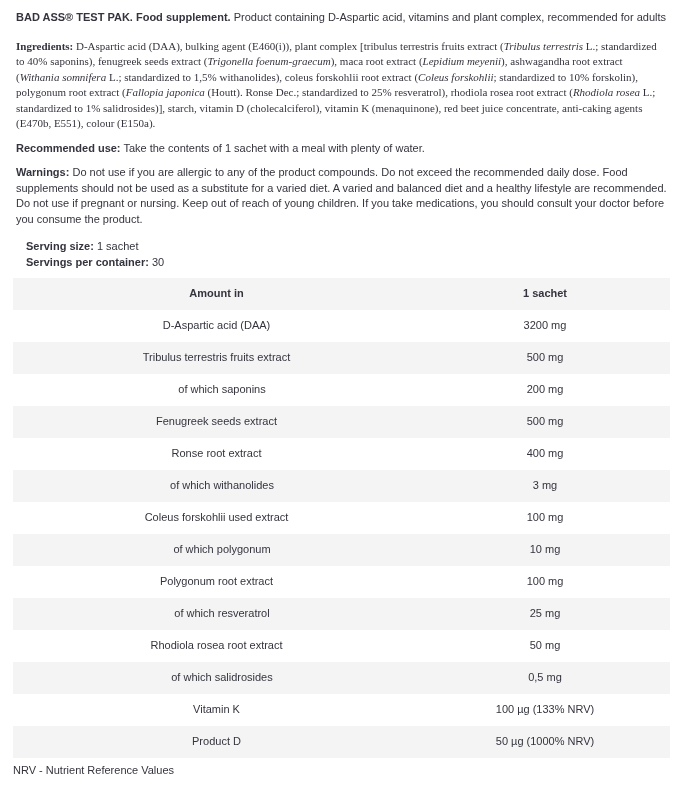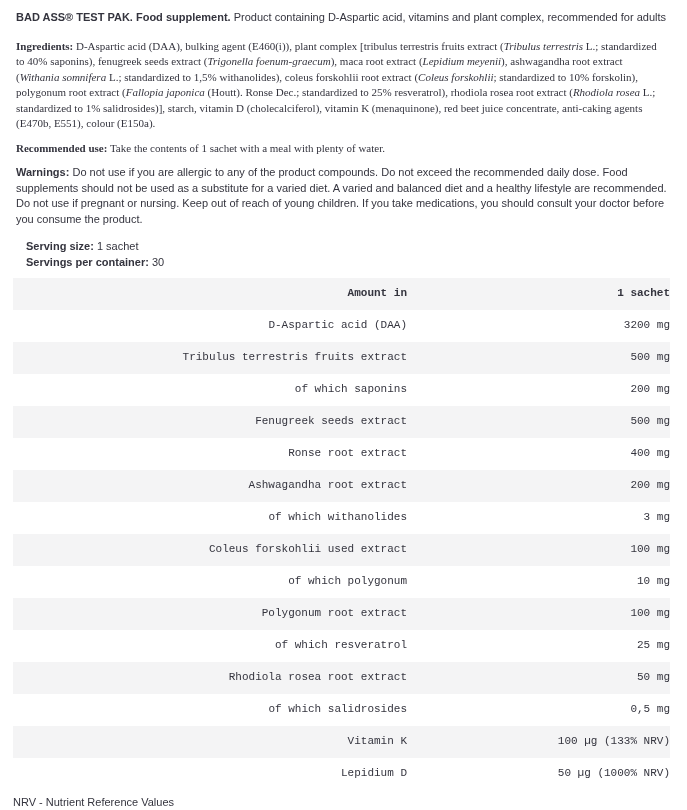--- a/index.html
+++ b/index.html
@@ -10,34 +10,34 @@
     font-family: "Liberation Sans", sans-serif;
     font-size: 11px;
     line-height: 15.5px;
   }
   .page { padding: 10px 20px 0 16px; }
   p { margin: 0; }
   b { font-weight: bold; }
   i { font-style: italic; }
   .intro { margin-bottom: 13px; white-space: nowrap; overflow: hidden; }
   .ingredients { margin-bottom: 9px; font-family: Liberation Serif, serif; }
-  .use { margin-bottom: 9px; font-family: Liberation Serif, serif; }
+  .use { margin-bottom: 9px; }
   .warnings { margin-bottom: 12px; }
   .serving { margin: 0 0 8px 10px; }
   .table-wrap { margin-left: -3px; width: 657px; }
   table { border-collapse: collapse; width: 657px; table-layout: fixed; }
   tr { height: 32px; }
   thead tr, tbody tr:nth-child(even) { background: #f4f4f5; }
   th, td {
     box-sizing: border-box;
     padding: 0 0 0 13px;
-    text-align: right;
+    text-align: center;
     vertical-align: middle;
     font-weight: normal;
-    white-space: nowrap; overflow: hidden; font-family: Liberation Mono, monospace;
+    white-space: nowrap; overflow: hidden;
   }
   th { font-weight: bold; }
   .c1 { width: 394px; }
   tr.indent .c1 { padding-left: 24px; }
   .nrv { margin: 5px 0 0 -3px; }
 </style>
 </head>
 <body>
 
 <div class="page">
@@ -94,24 +94,20 @@
   <tr>
     <td class="c1">Fenugreek seeds extract</td>
     <td class="c2">500 mg</td>
   </tr>
 
   <tr>
     <td class="c1">Ronse root extract</td>
     <td class="c2">400 mg</td>
   </tr>
 
-  <tr>
-    <td class="c1">Ashwagandha root extract</td>
-    <td class="c2">200 mg</td>
-  </tr>
 
   <tr class="indent">
     <td class="c1">of which withanolides</td>
     <td class="c2">3 mg</td>
   </tr>
 
   <tr>
     <td class="c1">Coleus forskohlii used extract</td>
     <td class="c2">100 mg</td>
   </tr>
@@ -140,21 +136,21 @@
     <td class="c1">of which salidrosides</td>
     <td class="c2">0,5 mg</td>
   </tr>
 
   <tr>
     <td class="c1">Vitamin K</td>
     <td class="c2">100 µg (133% NRV)</td>
   </tr>
 
   <tr>
-    <td class="c1">Lepidium D</td>
+    <td class="c1">Product D</td>
     <td class="c2">50 µg (1000% NRV)</td>
   </tr>
 </tbody>
     </table>
   </div>
 
   <div class="nrv">NRV - Nutrient Reference Values</div>
 
 </div>
 

